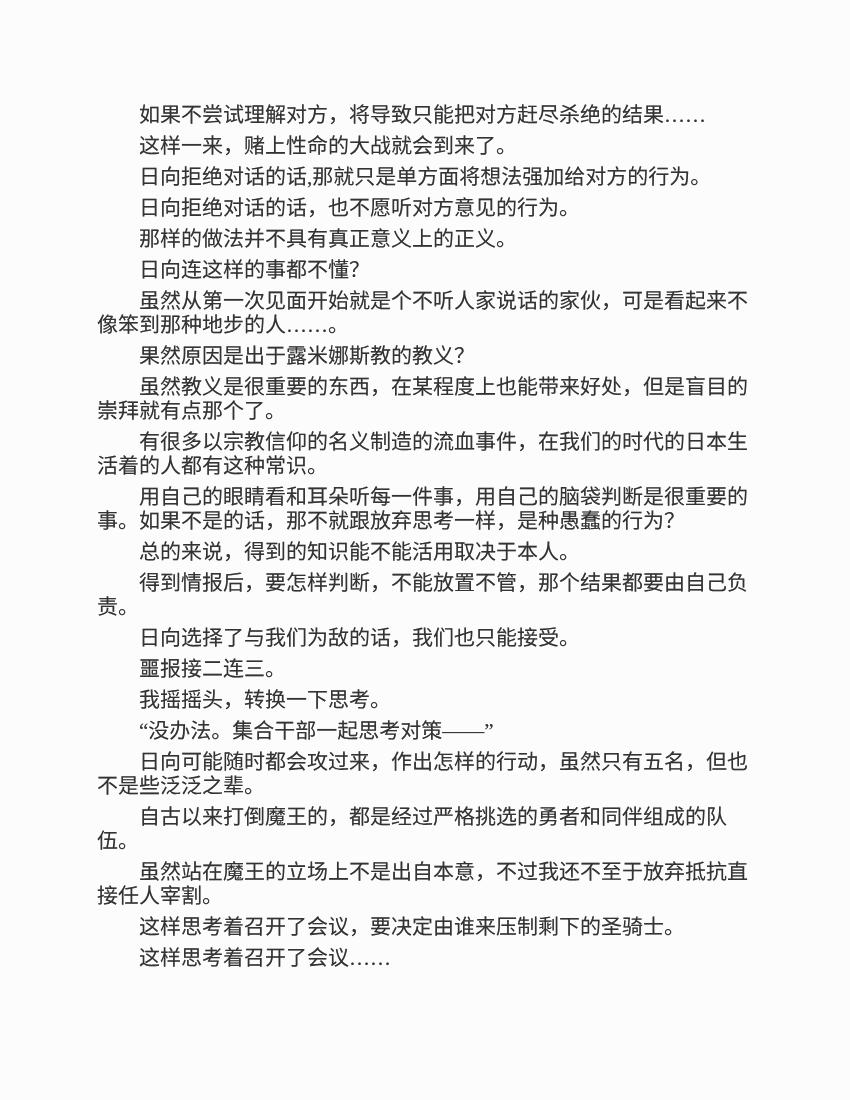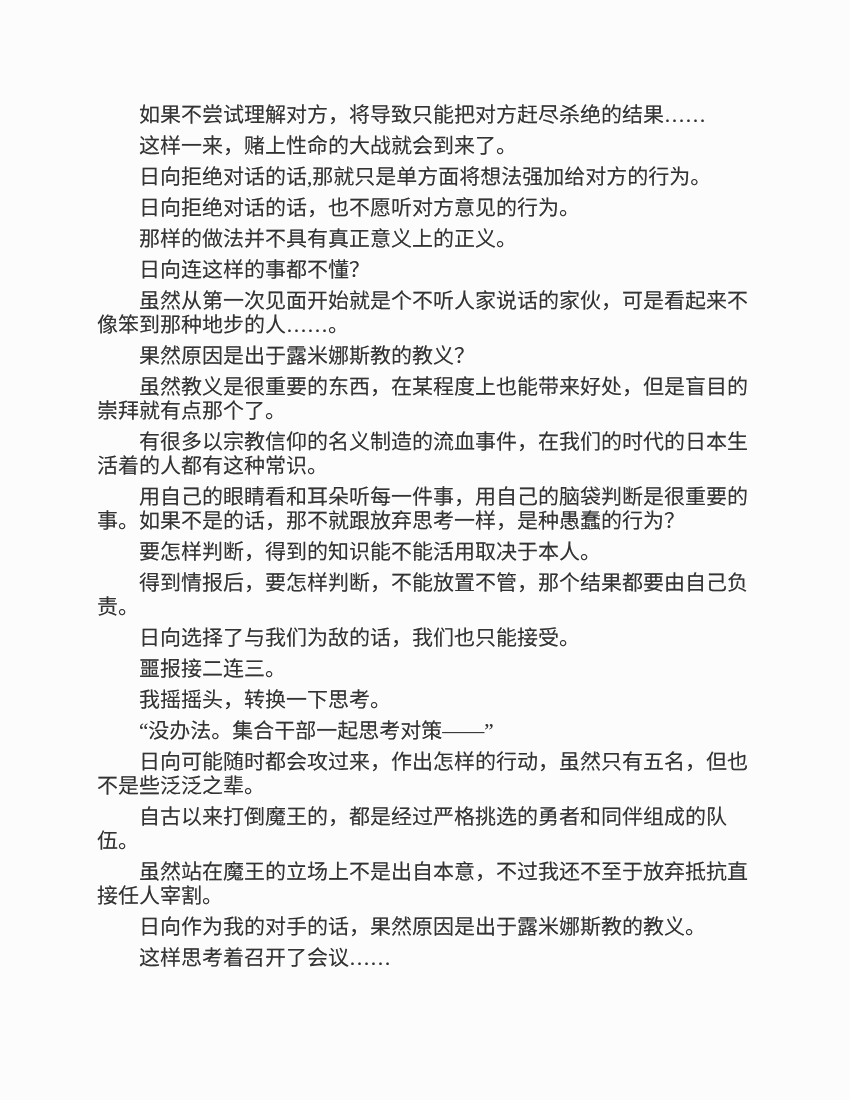--- a/index.html
+++ b/index.html
@@ -46,25 +46,25 @@
       <p>这样一来，赌上性命的大战就会到来了。</p>
       <p>日向拒绝对话的话,那就只是单方面将想法强加给对方的行为。</p>
       <p>日向拒绝对话的话，也不愿听对方意见的行为。</p>
       <p>那样的做法并不具有真正意义上的正义。</p>
       <p>日向连这样的事都不懂？</p>
       <p>虽然从第一次见面开始就是个不听人家说话的家伙，可是看起来不像笨到那种地步的人……。</p>
       <p>果然原因是出于露米娜斯教的教义？</p>
       <p>虽然教义是很重要的东西，在某程度上也能带来好处，但是盲目的崇拜就有点那个了。</p>
       <p>有很多以宗教信仰的名义制造的流血事件，在我们的时代的日本生活着的人都有这种常识。</p>
       <p>用自己的眼睛看和耳朵听每一件事，用自己的脑袋判断是很重要的事。如果不是的话，那不就跟放弃思考一样，是种愚蠢的行为？</p>
-      <p>要怎样判断，得到的知识能不能活用取决于本人。</p>
+      <p>总的来说，得到的知识能不能活用取决于本人。</p>
       <p>得到情报后，要怎样判断，不能放置不管，那个结果都要由自己负责。</p>
       <p>日向选择了与我们为敌的话，我们也只能接受。</p>
       <p>噩报接二连三。</p>
       <p>我摇摇头，转换一下思考。</p>
       <p>“没办法。集合干部一起思考对策——”</p>
       <p>日向可能随时都会攻过来，作出怎样的行动，虽然只有五名，但也不是些泛泛之辈。</p>
       <p>自古以来打倒魔王的，都是经过严格挑选的勇者和同伴组成的队伍。</p>
       <p>虽然站在魔王的立场上不是出自本意，不过我还不至于放弃抵抗直接任人宰割。</p>
-      <p>日向作为我的对手的话，果然原因是出于露米娜斯教的教义。</p>
+      <p>这样思考着召开了会议，要决定由谁来压制剩下的圣骑士。</p>
       <p>这样思考着召开了会议……</p>
     </div>
 </div>
 
 </body></html>

